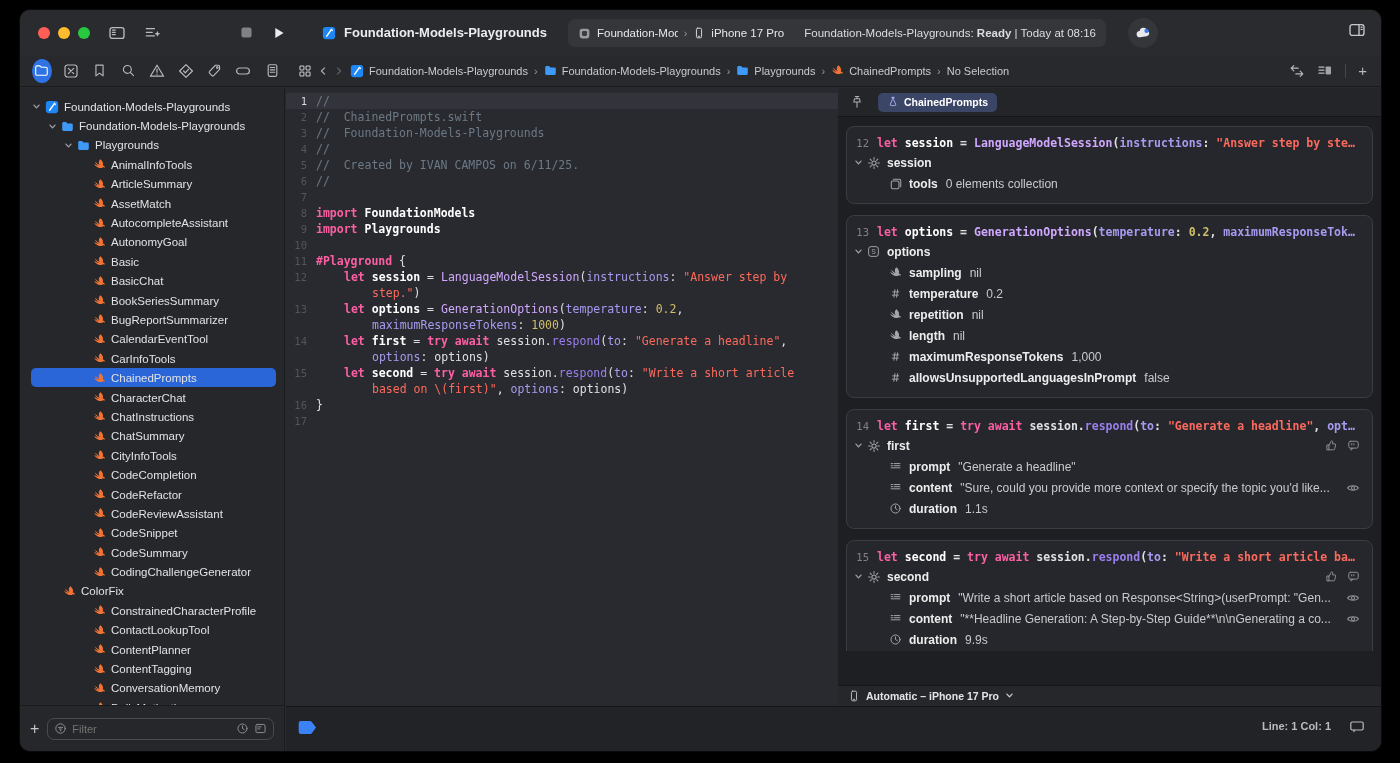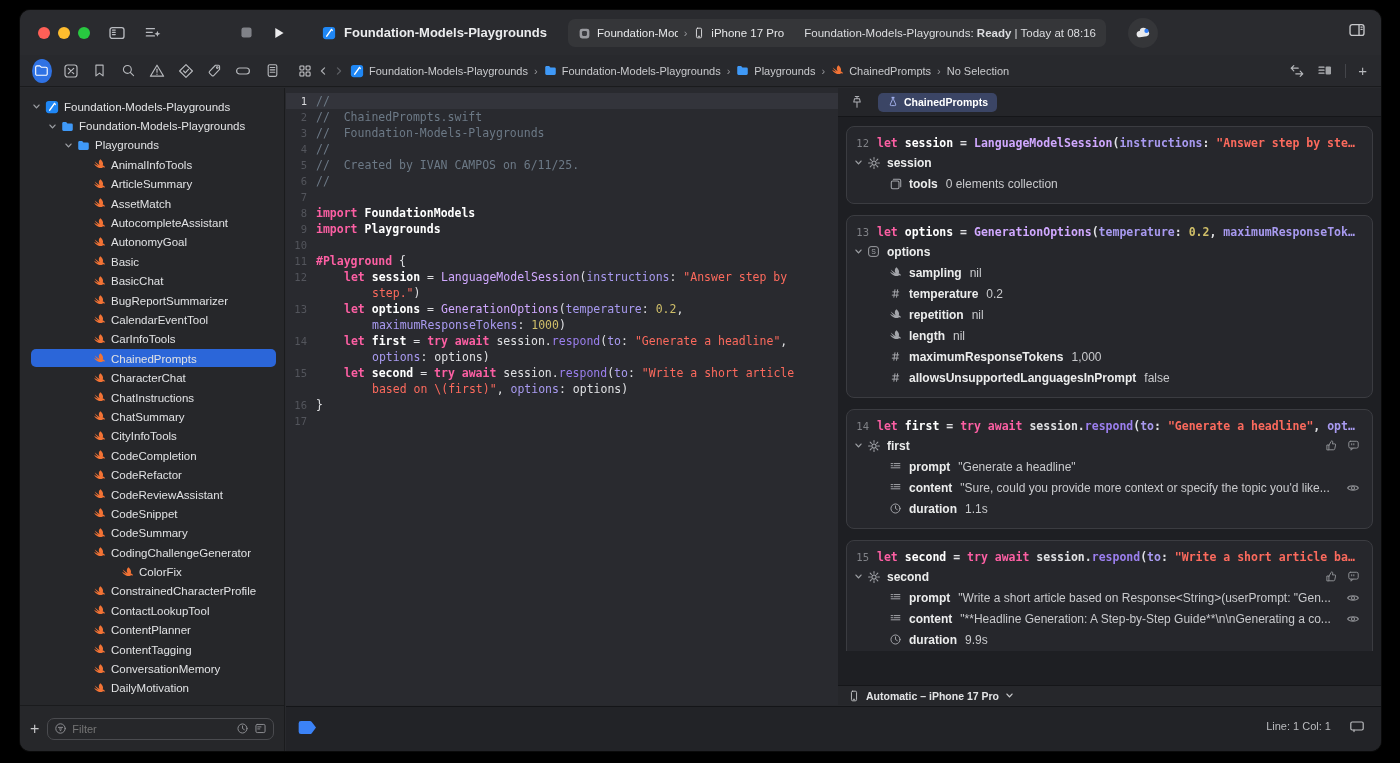--- a/index.html
+++ b/index.html
@@ -101,21 +101,21 @@
   .ind1 { padding-left:22px;text-align:right; }
   #device-bar { height:20px; background:#26272b; border-top:1px solid #151619; display:flex;
                 align-items:center; gap:6px; padding:0 10px; color:#e3e4e6; font-size:10.5px;
                 font-weight:600; flex:none;margin-top:34px; }
   #device-bar .ic { color:#c7c8cb; }
 
   
   #bottombar { position:absolute; left:266px; right:0; bottom:0; height:45px; background:#222327;
                border-top:1px solid #141518; }
   #run-marker { position:absolute; left:12px; top:13px; color:#3b82f7; }
-  #linecol { position:absolute; right:50px; top:13px; color:#babbbe; font-size:11px; }
+  #linecol { position:absolute; right:50px; top:13px; color:#babbbe; font-size:11px;font-weight:bold; }
   #kbd-icon { position:absolute; right:16px; top:11px; color:#babbbe; }
 </style>
 </head>
 <body>
 
 <div id="window">
 
   <div id="titlebar">
     <div class="traffic">
       <div class="tl" style="background:#ff5f57"></div>
@@ -440,20 +440,30 @@
    <span class="sname">BasicChat</span>
         </div>
         <div class="srow" style="padding-left:58px">
 
    <span class="schev"></span>
    <span class="ic" style="margin-left:3px">
             <svg width="13" height="13" viewBox="0 0 16 16">
               <path fill="#f37335" d="M9.2 1.6c1.7 1.3 2.9 3.2 3.1 5 .1.9 0 1.8-.3 2.5.9 0 1.6.4 2.1 1.1.3.5.4 1.2.3 1.8-.7-.7-1.6-.8-2.5-.3-1.6.9-3.8.8-5.8-.1-2-.9-3.8-2.6-4.7-4.6 1.6 1.3 3.4 2.2 5.1 2.7C4.7 8.2 3.1 6.3 2.2 4.4c1.9 1.8 4 3.4 6 4.5-1-1.7-2-4.7 1-7.3z"></path>
             </svg>
           </span>
+   <span class="sname">BookSeriesSummary</span>
+        </div>
+        <div class="srow" style="padding-left:58px">
+
+   <span class="schev"></span>
+   <span class="ic" style="margin-left:3px">
+            <svg width="13" height="13" viewBox="0 0 16 16">
+              <path fill="#f37335" d="M9.2 1.6c1.7 1.3 2.9 3.2 3.1 5 .1.9 0 1.8-.3 2.5.9 0 1.6.4 2.1 1.1.3.5.4 1.2.3 1.8-.7-.7-1.6-.8-2.5-.3-1.6.9-3.8.8-5.8-.1-2-.9-3.8-2.6-4.7-4.6 1.6 1.3 3.4 2.2 5.1 2.7C4.7 8.2 3.1 6.3 2.2 4.4c1.9 1.8 4 3.4 6 4.5-1-1.7-2-4.7 1-7.3z"></path>
+            </svg>
+          </span>
    <span class="sname">BugReportSummarizer</span>
         </div>
         <div class="srow" style="padding-left:58px">
 
    <span class="schev"></span>
    <span class="ic" style="margin-left:3px">
             <svg width="13" height="13" viewBox="0 0 16 16">
               <path fill="#f37335" d="M9.2 1.6c1.7 1.3 2.9 3.2 3.1 5 .1.9 0 1.8-.3 2.5.9 0 1.6.4 2.1 1.1.3.5.4 1.2.3 1.8-.7-.7-1.6-.8-2.5-.3-1.6.9-3.8.8-5.8-.1-2-.9-3.8-2.6-4.7-4.6 1.6 1.3 3.4 2.2 5.1 2.7C4.7 8.2 3.1 6.3 2.2 4.4c1.9 1.8 4 3.4 6 4.5-1-1.7-2-4.7 1-7.3z"></path>
             </svg>
           </span>
@@ -572,21 +582,21 @@
         <div class="srow" style="padding-left:58px">
 
    <span class="schev"></span>
    <span class="ic" style="margin-left:3px">
             <svg width="13" height="13" viewBox="0 0 16 16">
               <path fill="#f37335" d="M9.2 1.6c1.7 1.3 2.9 3.2 3.1 5 .1.9 0 1.8-.3 2.5.9 0 1.6.4 2.1 1.1.3.5.4 1.2.3 1.8-.7-.7-1.6-.8-2.5-.3-1.6.9-3.8.8-5.8-.1-2-.9-3.8-2.6-4.7-4.6 1.6 1.3 3.4 2.2 5.1 2.7C4.7 8.2 3.1 6.3 2.2 4.4c1.9 1.8 4 3.4 6 4.5-1-1.7-2-4.7 1-7.3z"></path>
             </svg>
           </span>
    <span class="sname">CodingChallengeGenerator</span>
         </div>
-        <div class="srow" style="padding-left:86px">
+        <div class="srow" style="padding-left:28px">
 
    <span class="schev"></span>
    <span class="ic" style="margin-left:3px">
             <svg width="13" height="13" viewBox="0 0 16 16">
               <path fill="#f37335" d="M9.2 1.6c1.7 1.3 2.9 3.2 3.1 5 .1.9 0 1.8-.3 2.5.9 0 1.6.4 2.1 1.1.3.5.4 1.2.3 1.8-.7-.7-1.6-.8-2.5-.3-1.6.9-3.8.8-5.8-.1-2-.9-3.8-2.6-4.7-4.6 1.6 1.3 3.4 2.2 5.1 2.7C4.7 8.2 3.1 6.3 2.2 4.4c1.9 1.8 4 3.4 6 4.5-1-1.7-2-4.7 1-7.3z"></path>
             </svg>
           </span>
    <span class="sname">ColorFix</span>
         </div>
         <div class="srow" style="padding-left:58px">

